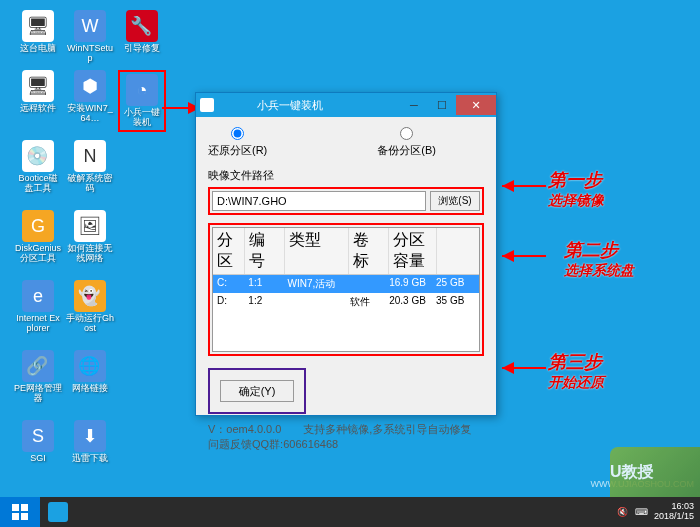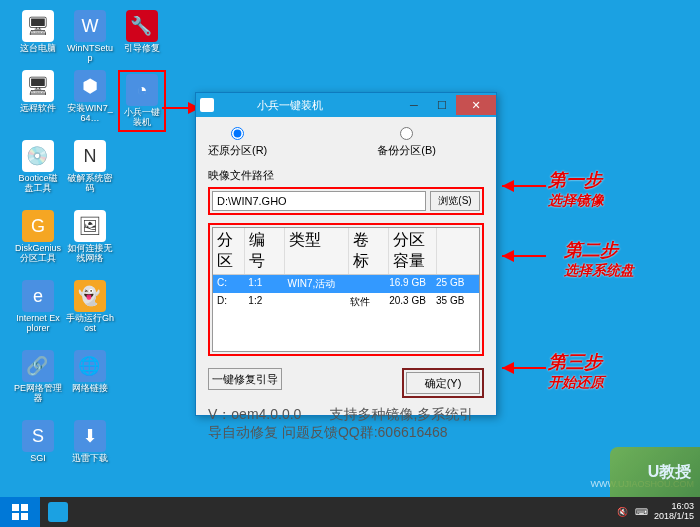--- a/index.html
+++ b/index.html
@@ -38,42 +38,42 @@
 .thead { display: flex; background: #f5f5f5; border-bottom: 1px solid #ccc; font-size: 16px; }
 .th { padding: 2px 4px; border-right: 1px solid #ddd; }
 .th.c1 { width: 32px; } .th.c2 { width: 40px; } .th.c3 { width: 64px; } .th.c4 { width: 40px; } .th.c5 { width: 48px; } .th.c6 { width: 48px; }
 .trow { display: flex; font-size: 10px; cursor: pointer; }
 .trow.sel { background: #3399ff; color: #fff; }
 .td { padding: 2px 4px; }
 .td.c1 { width: 32px; } .td.c2 { width: 40px; } .td.c3 { width: 64px; } .td.c4 { width: 40px; } .td.c5 { width: 48px; } .td.c6 { width: 48px; }
 
 .btnrow { display: flex; justify-content: space-between; margin-top: 12px; }
 .btnrow button { width: 74px; height: 22px; font-size: 11px; border: 1px solid #999; background: #f0f0f0; cursor: pointer; }
-.btnrow .okwrap { border: 2px solid #7f1d1d; padding: 2px; }
-
-.footer { font-size: 14px; color: #555; margin-top: 8px; }
+.btnrow .okwrap { border: 2px solid #4c1d95; padding: 10px; }
+
+.footer { font-size: 11px; color: #555; margin-top: 8px; }
 
 
 .annot { position: absolute; color: #e60000; font-weight: bold; font-size: 18px; text-shadow: 0 0 2px #fff; font-style: italic; }
 .annot .sub { font-size: 14px; display: block; }
 
 
 .arrow { position: absolute; pointer-events: none; }
 
 
 .taskbar { position: absolute; bottom: 0; left: 0; width: 100%; height: 30px; background: #2b2b2b; display: flex; align-items: center; }
 .startbtn { width: 40px; height: 30px; display: flex; align-items: center; justify-content: center; color: #fff; background: #0078d7; cursor: pointer; }
 .tbicon { width: 34px; height: 26px; margin: 0 1px; display: flex; align-items: center; justify-content: center; cursor: pointer; }
 .tbicon .sq { width: 20px; height: 20px; background: #1ba1e2; border-radius: 3px; }
 .tray { margin-left: auto; display: flex; align-items: center; gap: 6px; padding-right: 6px; color: #fff; font-size: 9px; }
 .traytime { text-align: right; line-height: 1.1; }
 
 
 .watermark { position: absolute; right: 6px; bottom: 38px; font-size: 9px; color: rgba(255,255,255,0.7); text-align: right; }
-.logo-ujiaoshou { position: absolute; right: 0; bottom: 30px; width: 90px; height: 50px; background: linear-gradient(135deg,#7cb342,#558b2f); border-top-left-radius: 8px; display:flex; align-items:center; justify-content:center; color:#fff; font-size:16px; font-weight:bold; opacity:0.85;padding-left:29px;}
+.logo-ujiaoshou { position: absolute; right: 0; bottom: 30px; width: 90px; height: 50px; background: linear-gradient(135deg,#7cb342,#558b2f); border-top-left-radius: 8px; display:flex; align-items:center; justify-content:flex-start; color:#fff; font-size:16px; font-weight:bold; opacity:0.85;}
 
 
 .ico.blue { background:#4a90e2;color:#fff; }
 .ico.orange { background:#f5a623;color:#fff; }
 .ico.red { background:#d0021b;color:#fff; }
 .ico.white { background:#fff;color:#333; }
 </style>
 </head>
 <body>
 
@@ -203,21 +203,20 @@
                 <div class="td c2">1:2</div>
                 <div class="td c3"></div>
                 <div class="td c4">软件</div>
                 <div class="td c5">20.3 GB</div>
                 <div class="td c6">35 GB</div>
               </div>
             </div>
         </div>
       </div>
       <div class="btnrow">
-        <button>一键修复引导</button>
         <span class="okwrap"><button>确定(Y)</button></span>
       </div>
       <div class="footer">V：oem4.0.0.0　　支持多种镜像,多系统引导自动修复 问题反馈QQ群:606616468</div>
     </div>
   </div>
 
   <svg class="arrow" style="left:496px;top:178px;width:55px;height:16px">
     <line x1="50" y1="8" x2="6" y2="8" stroke="red" stroke-width="2" marker-end="url(#ah1)"></line>
   </svg>
   <svg class="arrow" style="left:496px;top:248px;width:55px;height:16px">

